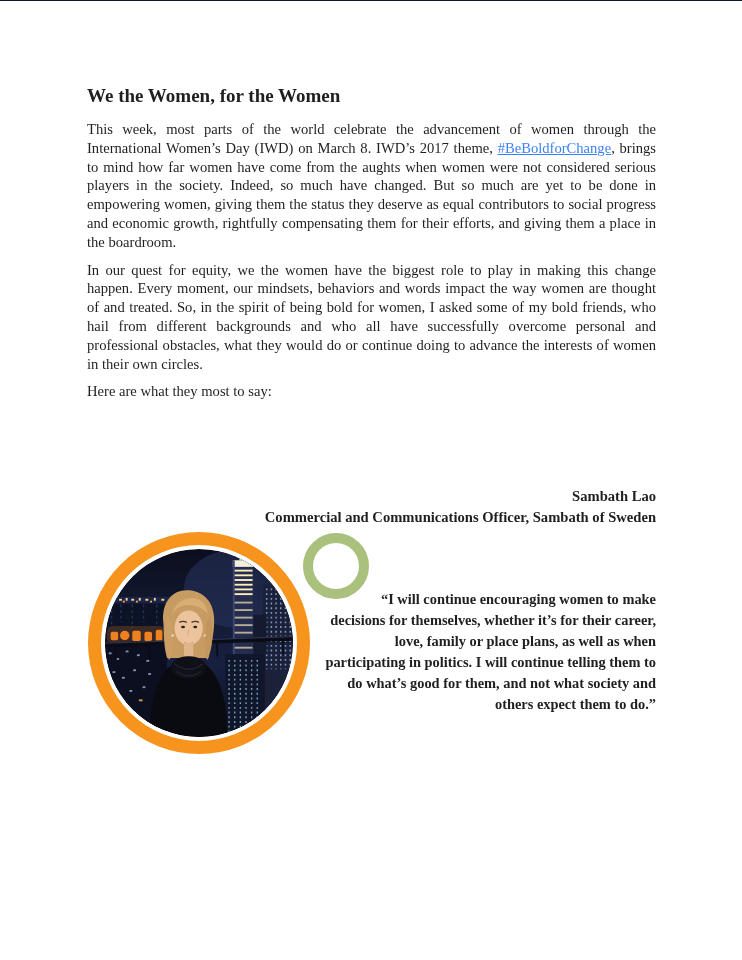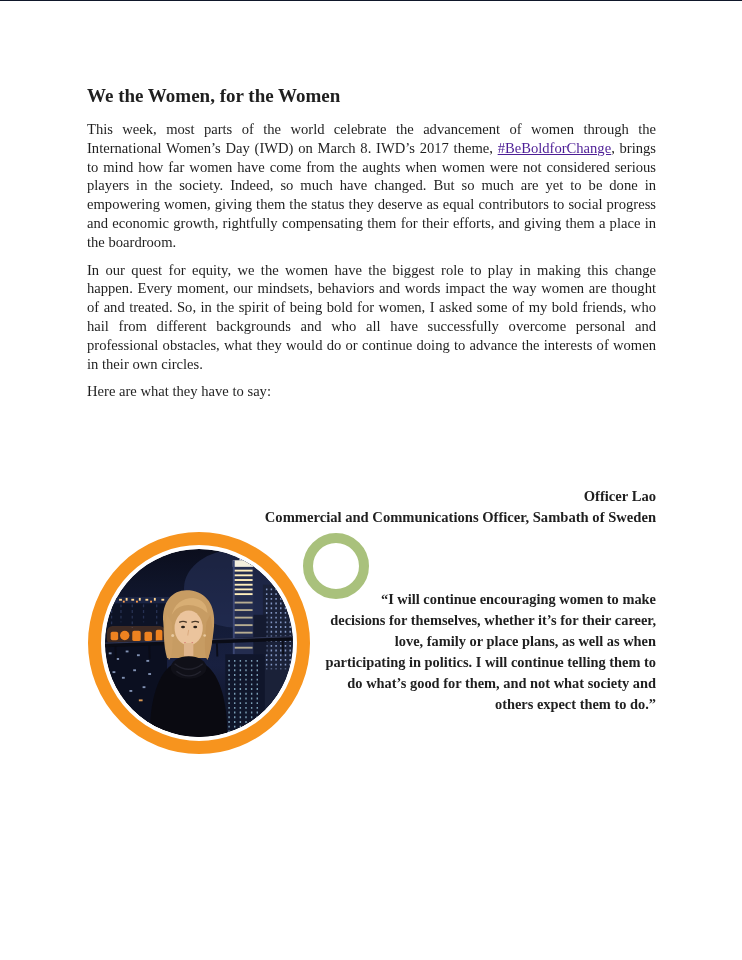--- a/index.html
+++ b/index.html
@@ -22,21 +22,21 @@
   }
   .byline{
     font-size:14.6px;line-height:20px;margin:0 0 32px 0;font-weight:400;
   }
   p.body-text{
     font-size:14.6px;line-height:18.8px;margin:0 0 9px 0;
     text-align:justify;
   }
   p.intro{margin-bottom:0;text-align:left;}
   a.hashtag{
-    color:#4c1d95;text-decoration:underline;cursor:pointer;
+    color:#3b82f6;text-decoration:underline;cursor:pointer;
   }
   .profile-header{
     position:absolute;right:86px;top:485px;width:470px;
     text-align:right;font-size:14.6px;line-height:21.3px;
   }
   .profile-header .pname,.profile-header .prole{font-weight:700;}
   .profile-header .ploc{font-weight:400;}
   .quote{
     position:absolute;right:86px;top:588px;width:332px;
     text-align:right;font-weight:700;font-size:14.4px;line-height:21px;
@@ -62,25 +62,25 @@
 
 <div class="page">
 
   <div class="content">
     <h1 class="title">We the Women, for the Women</h1>
 
     <p class="body-text"><span>This week, most parts of the world celebrate the advancement of women through the International Women’s Day (IWD) on March 8. IWD’s 2017 theme, </span><a class="hashtag" href="#">#BeBoldforChange</a><span>, brings to mind how far women have come from the aughts when women were not considered serious players in the society. Indeed, so much have changed. But so much are yet to be done in empowering women, giving them the status they deserve as equal contributors to social progress and economic growth, rightfully compensating them for their efforts, and giving them a place in the boardroom.</span></p>
 
     <p class="body-text">In our quest for equity, we the women have the biggest role to play in making this change happen. Every moment, our mindsets, behaviors and words impact the way women are thought of and treated. So, in the spirit of being bold for women, I asked some of my bold friends, who hail from different backgrounds and who all have successfully overcome personal and professional obstacles, what they would do or continue doing to advance the interests of women in their own circles.</p>
 
-    <p class="body-text intro">Here are what they have to say:</p>
+    <p class="body-text intro">Here are what they most to say:</p>
   </div>
 
   <div class="profile-header">
-    <div class="pname">Officer Lao</div>
+    <div class="pname">Sambath Lao</div>
     <div class="prole">Commercial and Communications Officer, Sambath of Sweden</div>
   </div>
 
   <div class="photo-ring">
     <svg viewBox="0 0 200 200" width="188" height="188" aria-hidden="true">
       <defs>
         <clipPath id="pc">
             <circle cx="100" cy="100" r="100"></circle>
           </clipPath>
         <linearGradient id="sky" x1="0" y1="0" x2="0" y2="1">

